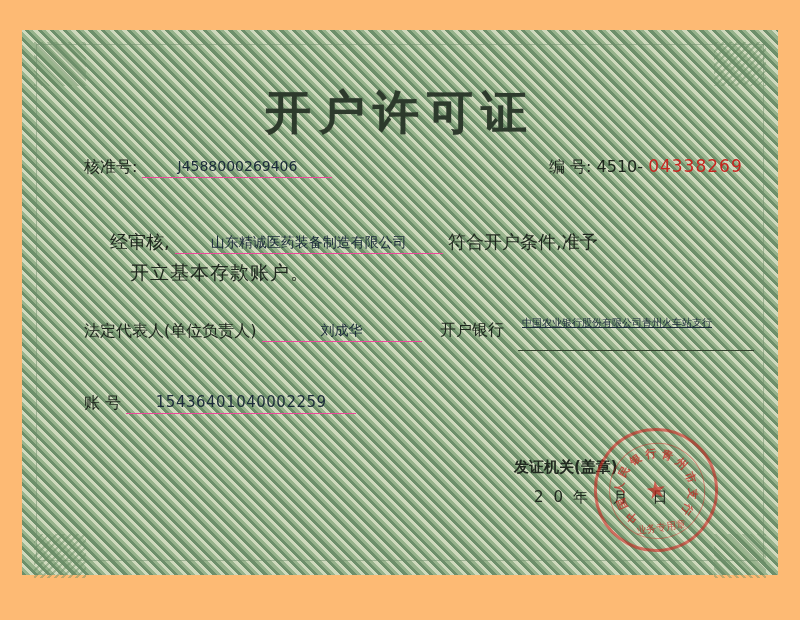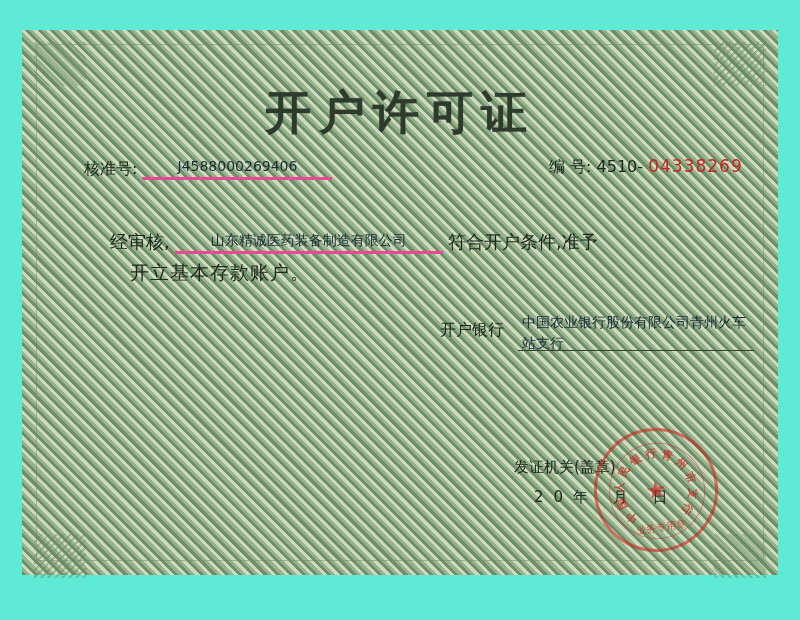--- a/index.html
+++ b/index.html
@@ -13,21 +13,21 @@
     font-family: "DejaVu Sans", "Liberation Sans", sans-serif;
     overflow: hidden;
   }
 
   #certificate {
     position: absolute;
     left: 0;
     top: 0;
     width: 800px;
     height: 620px;
-    background: #5eead4;
+    background: #fdba74;
   }
 
   
   .cert-field {
     position: absolute;
     left: 22px;
     top: 30px;
     width: 756px;
     height: 545px;
     background:
@@ -155,21 +155,21 @@
     font-size: 18px;
   }
   .handwrite {
     font-family: "DejaVu Sans", "Liberation Sans", sans-serif;
     font-size: 14px;
     color: #1b2a3a;
   }
 
   .underline {
     display: inline-block;
-    border-bottom: 3px solid #ec4899;
+    border-bottom: 1px solid #ec4899;
     text-align: center;
     vertical-align: bottom;
     line-height: 20px;
     height: 21px;
   }
 
   
   .approval-no { left: 62px; top: 126px; }
   .approval-no .underline { width: 190px; }
 
@@ -184,38 +184,39 @@
   
   .legal { left: 62px; top: 290px; }
   .legal .underline { width: 160px; font-size: 14px; }
 
   .bank { left: 418px; top: 290px; font-family: Liberation Serif, serif; }
   .bank-value {
     position: absolute;
     left: 500px;
     top: 282px;
     width: 230px;
-    font-size: 14px;
+    font-size: 10px;
     color: #1b2a3a;
     line-height: 21px;
+    text-decoration: underline;
   }
   .bank-rule {
     position: absolute;
     left: 496px;
     top: 320px;
     width: 236px;
     border-bottom: 1px solid #33412f;
   }
 
   
   .account { left: 62px; top: 362px; }
   .account .underline { width: 230px; font-size: 15px; letter-spacing: 0.5px; }
 
   
-  .issuer { left: 492px; top: 428px; font-size: 15px; }
+  .issuer { left: 492px; top: 428px; font-size: 15px; font-weight: bold; }
   .date-line { left: 512px; top: 458px; font-size: 15px; letter-spacing: 10px; }
 
   
   .seal {
     position: absolute;
     left: 572px;
     top: 398px;
     width: 118px;
     height: 118px;
     border-radius: 50%;
@@ -306,27 +307,35 @@
     </div>
 
     <div class="row body-1">
       <span class="label big">经审核,</span>
       <span class="underline handwrite">山东精诚医药装备制造有限公司</span>
       <span class="label big">符合开户条件,准予</span>
     </div>
 
     <div class="row body-2">开立基本存款账户。</div>
 
+    <div class="row legal">
+      <span class="label">法定代表人(单位负责人)</span>
+      <span class="underline handwrite">刘成华</span>
+    </div>
 
     <div class="row bank">
       <span class="label">开户银行</span>
     </div>
     <div class="bank-value handwrite">中国农业银行股份有限公司青州火车站支行</div>
     <div class="bank-rule"></div>
 
+    <div class="row account">
+      <span class="label">账  号</span>
+      <span class="underline handwrite">15436401040002259</span>
+    </div>
 
     <div class="row issuer">发证机关(盖章)</div>
     <div class="row date-line">20年 月 日</div>
 
     <div class="seal">
       <div class="inner-ring"></div>
       <div class="star">★</div>
       <div class="seal-arc-text" id="seal-arc">
           <span style="transform: rotate(-130deg) translate(-0.5em, -44px);">中</span>
           <span style="transform: rotate(-104deg) translate(-0.5em, -44px);">国</span>

